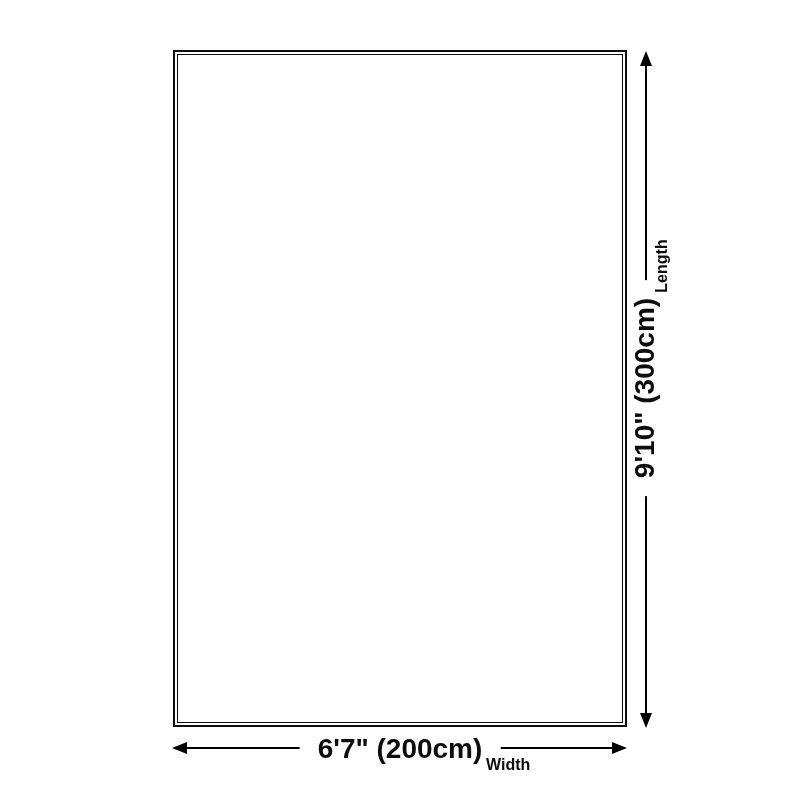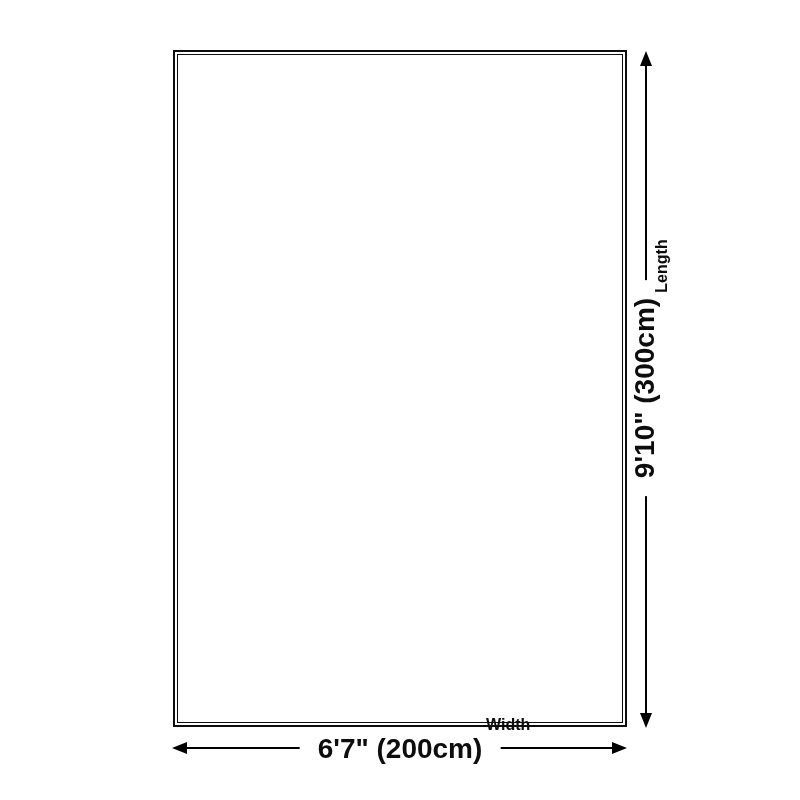--- a/index.html
+++ b/index.html
@@ -113,21 +113,21 @@
     position: absolute;
     font-weight: bold;
     font-size: 16px;
     line-height: 1;
     color: #0d0d0d;
     white-space: nowrap;
     z-index: 2;
   }
   .dim-unit.width-unit {
     left: 486px;
-    top: 717px;
+    top: 757px;
   }
   .dim-unit.length-unit {
     left: 662px;
     top: 266px;
     transform: translate(-50%, -50%) rotate(-90deg);
   }
 </style>
 </head>
 <body>
 

